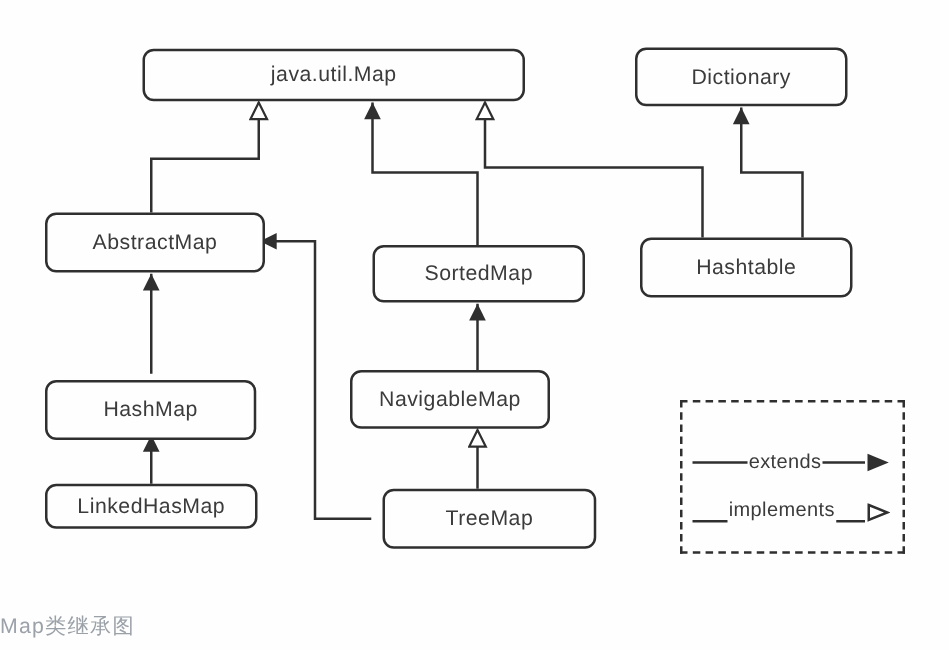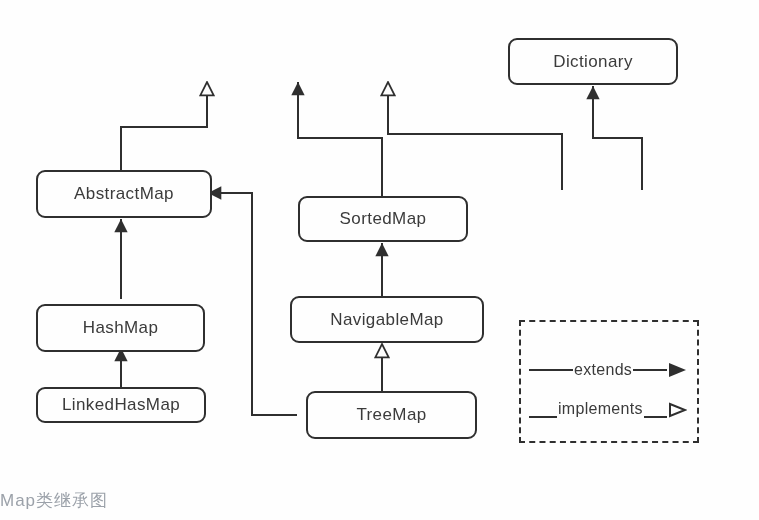--- a/index.html
+++ b/index.html
@@ -18,21 +18,21 @@
     border:2px solid #2f2f2f;
     border-radius:9px;
     background:#fefefe;
     display:flex;align-items:center;justify-content:center;
     color:#3b3b3b;
     font-size:17px;
     letter-spacing:0.4px;
   }
   .legend{
     position:absolute;
-    left:519px;top:320px;width:180px;height:123px;
+    left:544px;top:320px;width:180px;height:123px;
     box-sizing:border-box;
     border:2px dashed #2f2f2f;
     background:#fefefe;
   }
   .lrow{
     position:absolute;left:8px;right:10px;height:20px;
     display:flex;align-items:center;
   }
   .lrow-extends{top:38px;}
   .lrow-implements{top:76px;align-items:flex-end;}
@@ -73,33 +73,39 @@
         <polyline points="642,190 642,138 593,138 593,86" fill="none" stroke="#2f2f2f" stroke-width="2" marker-end="url(#arrow-solid)"></polyline>
         <polyline points="121,299 121,219" fill="none" stroke="#2f2f2f" stroke-width="2" marker-end="url(#arrow-solid)"></polyline>
         <polyline points="121,387 121,348" fill="none" stroke="#2f2f2f" stroke-width="2" marker-end="url(#arrow-solid)"></polyline>
         <polyline points="382,296 382,243" fill="none" stroke="#2f2f2f" stroke-width="2" marker-end="url(#arrow-solid)"></polyline>
         <polyline points="382,391 382,344" fill="none" stroke="#2f2f2f" stroke-width="2" marker-end="url(#arrow-hollow)"></polyline>
         <polyline points="297,415 252,415 252,193 208,193" fill="none" stroke="#2f2f2f" stroke-width="2" marker-end="url(#arrow-solid)"></polyline>
       </g>
   </svg>
 
   <div id="node-layer">
+      <div class="node" style="left: 114px; top: 39px; width: 306px; height: 42px;">
+        <span>java.util.Map</span>
+      </div>
       <div class="node" style="left: 508px; top: 38px; width: 170px; height: 47px;">
         <span>Dictionary</span>
       </div>
       <div class="node" style="left: 36px; top: 170px; width: 176px; height: 48px;">
         <span>AbstractMap</span>
       </div>
       <div class="node" style="left: 298px; top: 196px; width: 170px; height: 46px; text-align: right;">
         <span>SortedMap</span>
       </div>
+      <div class="node" style="left: 512px; top: 190px; width: 170px; height: 48px;">
+        <span>Hashtable</span>
+      </div>
       <div class="node" style="left: 36px; top: 304px; width: 169px; height: 48px;">
         <span>HashMap</span>
       </div>
-      <div class="node" style="left: 290px; top: 296px; width: 194px; height: 47px;">
+      <div class="node" style="left: 280px; top: 296px; width: 160px; height: 47px;">
         <span>NavigableMap</span>
       </div>
       <div class="node" style="left: 36px; top: 387px; width: 170px; height: 36px;">
         <span>LinkedHasMap</span>
       </div>
       <div class="node" style="left: 306px; top: 391px; width: 171px; height: 48px;">
         <span>TreeMap</span>
       </div>
     </div>
 

